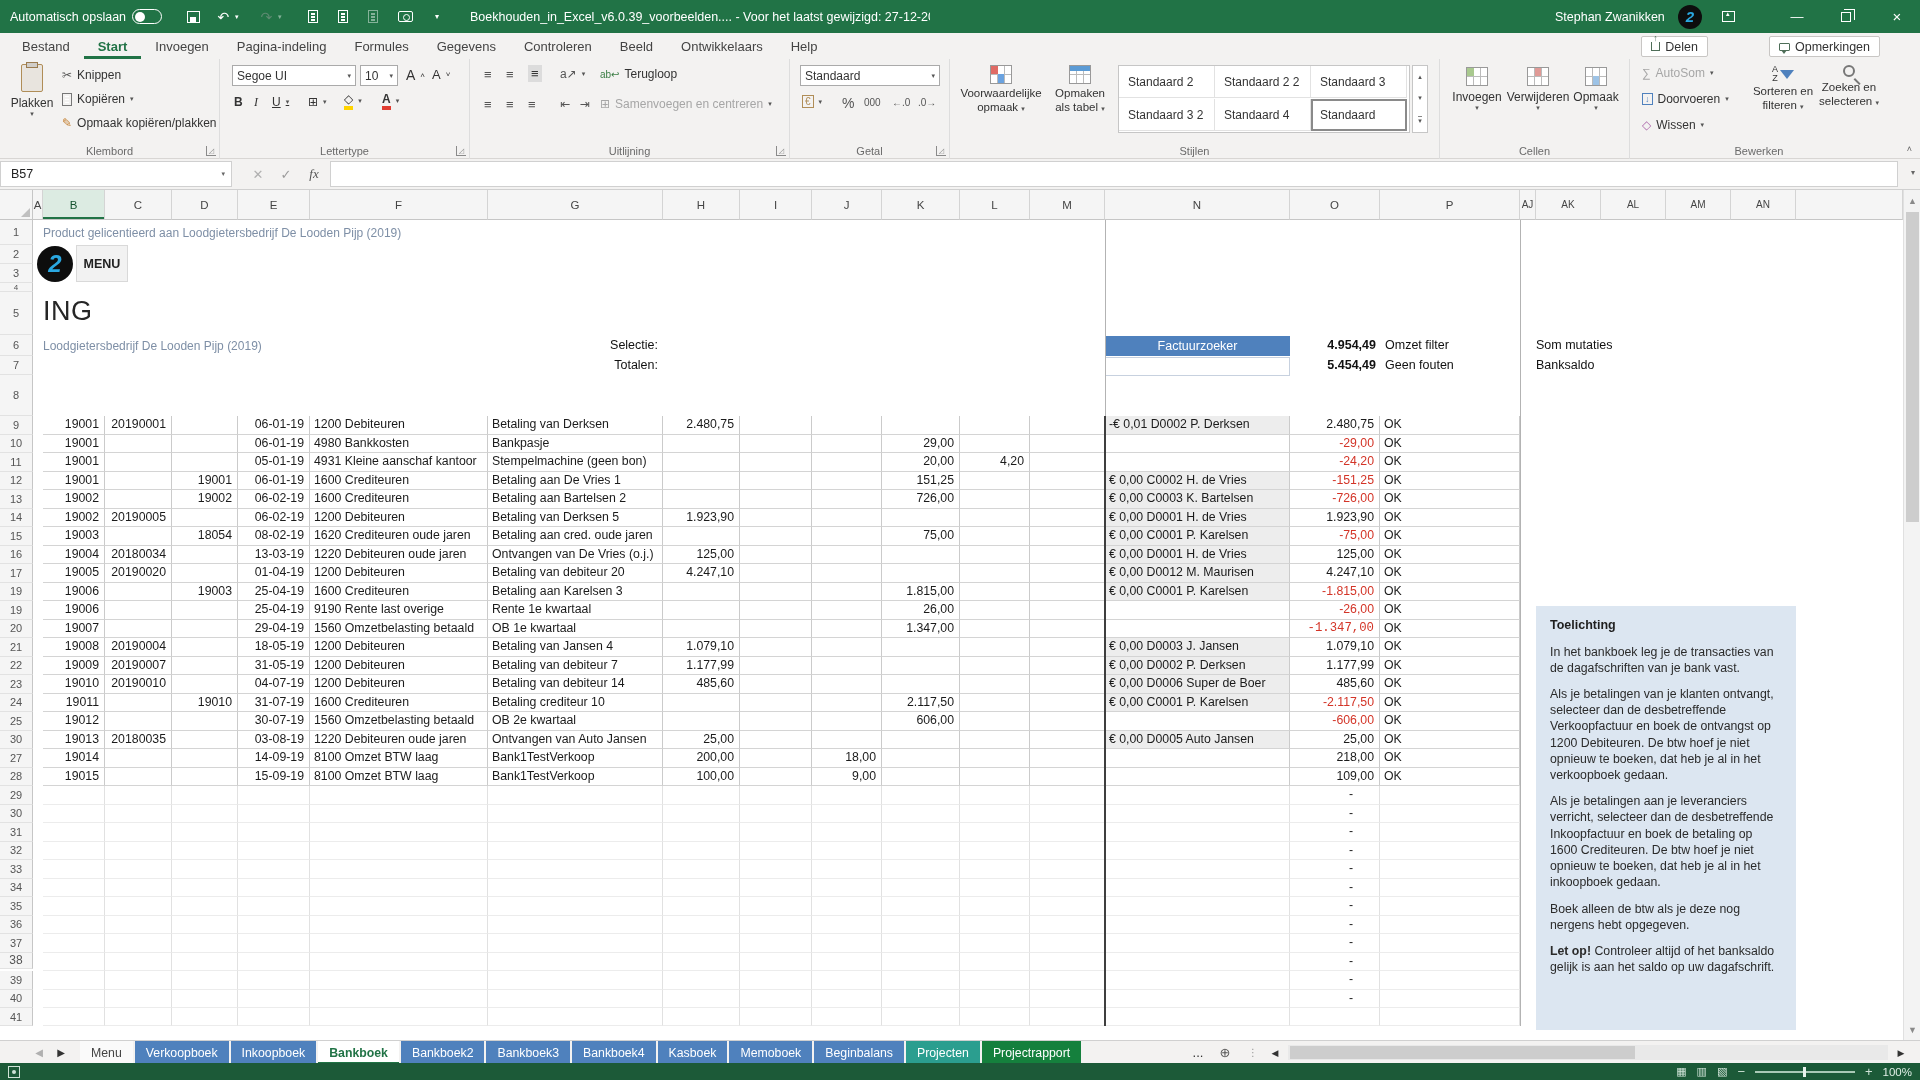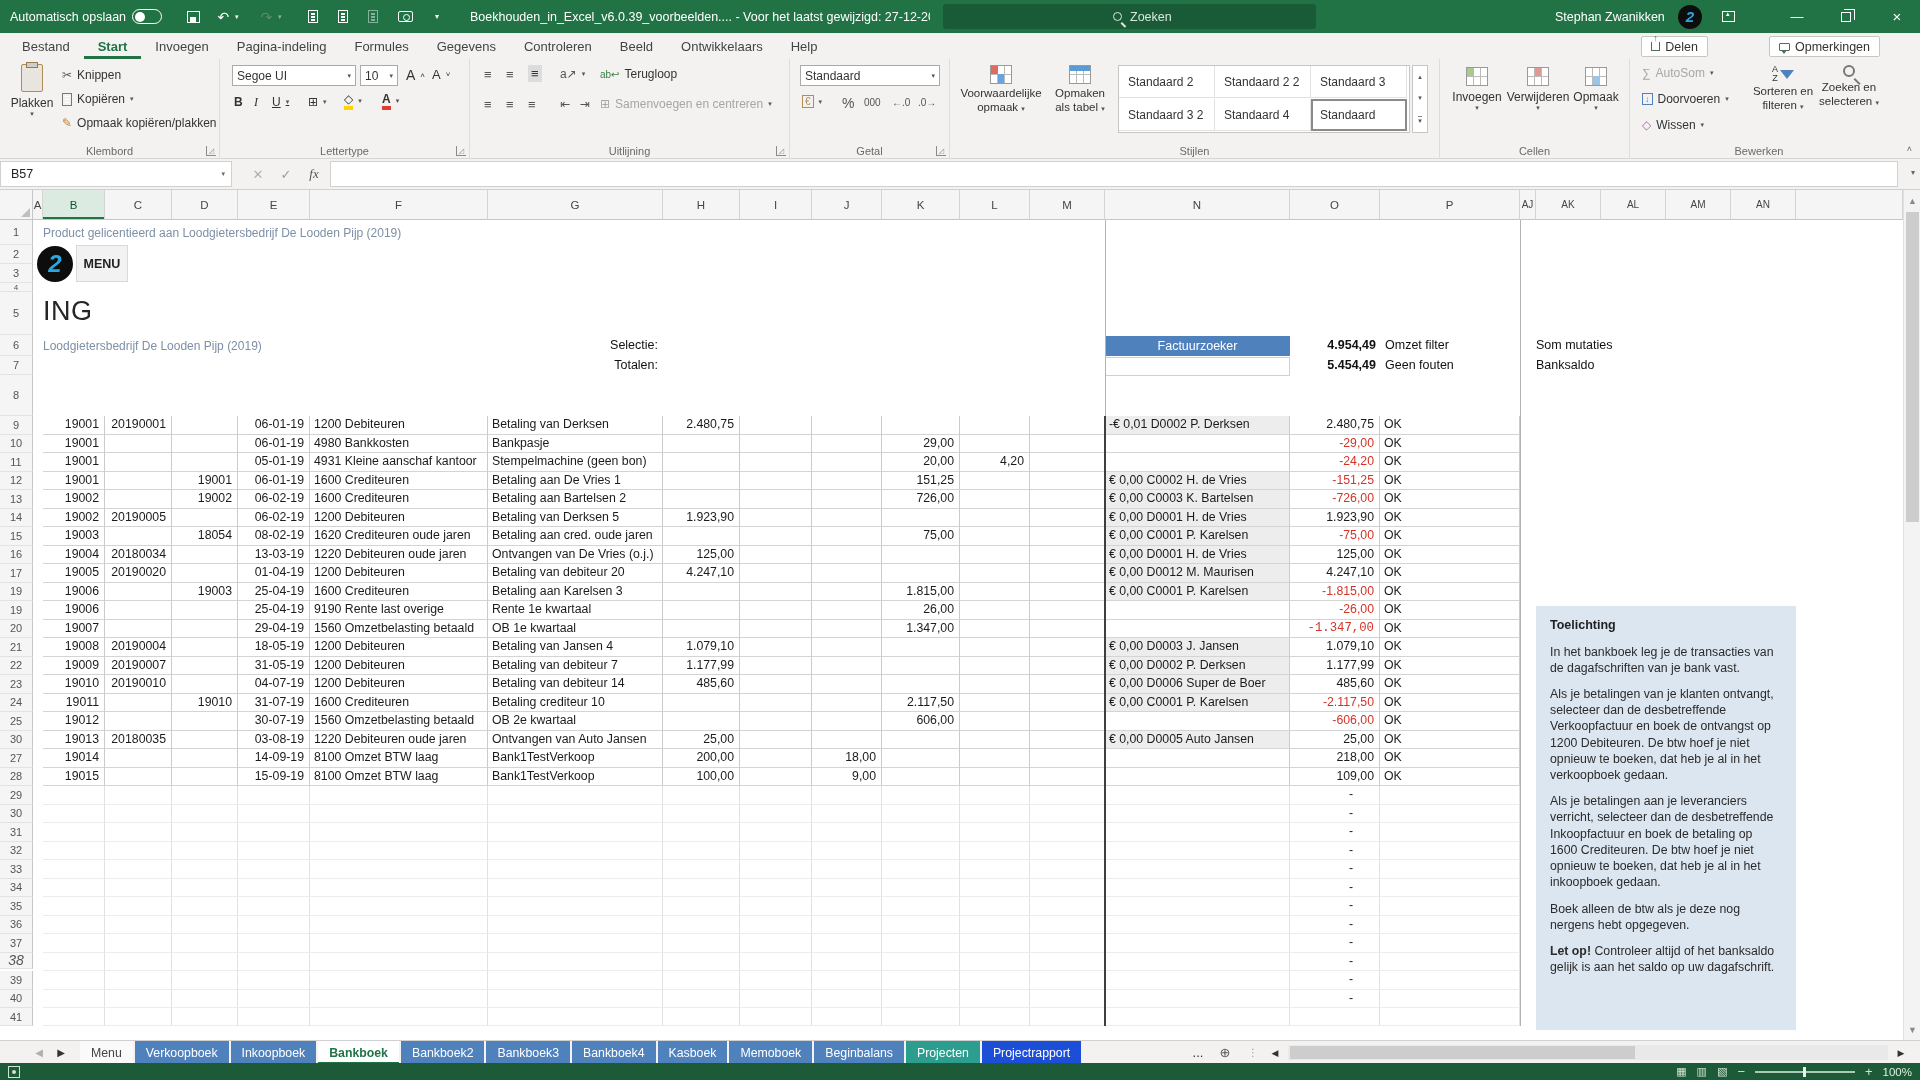--- a/index.html
+++ b/index.html
@@ -152,24 +152,20 @@
       </div>
     <div class="tb-item qat" style="left:392px">
         <span class="ic-cam"></span>
       </div>
     <div class="tb-item qat" style="left:424px;font-size:8px">
         <span>▾</span>
       </div>
     <div class="tb-item" style="left:470px;max-width:460px;overflow:hidden">
       <span style="white-space:nowrap">Boekhouden_in_Excel_v6.0.39_voorbeelden.... - Voor het laatst gewijzigd: 27-12-2019</span>
 
-    </div>
-    <div class="searchbox">
-      <span class="mag"></span>
-      <span>Zoeken</span>
     </div>
     <div class="tb-item" style="left:1555px">
         <span>Stephan Zwanikken</span>
       </div>
     <div class="tb-item" style="left:1678px">
         <span class="avatar">2</span>
       </div>
     <div class="tb-item" style="left:1722px">
         <span class="ic-ribdisp"></span>
       </div>
@@ -476,21 +472,21 @@
         <div class="gut" style="top: 577.5px; height: 18.5px; font-size: 11px;">28</div>
         <div class="gut" style="top: 596px; height: 18.5px; font-size: 11px;">29</div>
         <div class="gut" style="top: 614.5px; height: 18.5px; font-size: 11px;">30</div>
         <div class="gut" style="top: 633px; height: 18.5px; font-size: 11px;">31</div>
         <div class="gut" style="top: 651.5px; height: 18.5px; font-size: 11px;">32</div>
         <div class="gut" style="top: 670px; height: 18.5px; font-size: 11px;">33</div>
         <div class="gut" style="top: 688.5px; height: 18.5px; font-size: 11px;">34</div>
         <div class="gut" style="top: 707px; height: 18.5px; font-size: 11px;">35</div>
         <div class="gut" style="top: 725.5px; height: 18.5px; font-size: 11px;">36</div>
         <div class="gut" style="top: 744px; height: 18.5px; font-size: 11px;">37</div>
-        <div class="gut" style="top: 762.5px; height: 16px; font-size: 14px; font-style: italic;">38</div>
+        <div class="gut" style="top: 762.5px; height: 16px; font-size: 12px;">38</div>
         <div class="gut" style="top: 781px; height: 18.5px; font-size: 11px;">39</div>
         <div class="gut" style="top: 799.5px; height: 18.5px; font-size: 11px;">40</div>
         <div class="gut" style="top: 818px; height: 18px; font-size: 11px;">41</div>
       </div>
     <div id="content">
         <div class="mbtn" style="left: 131px; top: 246px; width: 97px; background: rgb(79, 129, 189);">Verkopen</div>
         <div class="mbtn" style="left: 231px; top: 246px; width: 97px; background: rgb(79, 129, 189);">ING</div>
         <div class="mbtn" style="left: 331px; top: 246px; width: 97px; background: rgb(79, 129, 189);">ABN AMRO</div>
         <div class="mbtn" style="left: 431px; top: 246px; width: 97px; background: rgb(79, 129, 189);">Kas</div>
         <div class="mbtn" style="left: 531px; top: 246px; width: 97px; background: rgb(240, 148, 62);">Klanten</div>
@@ -1071,21 +1067,21 @@
         <div class="stab" style="background: rgb(79, 129, 189);">Verkoopboek</div>
         <div class="stab" style="background: rgb(79, 129, 189);">Inkoopboek</div>
         <div class="stab active">Bankboek</div>
         <div class="stab" style="background: rgb(79, 129, 189);">Bankboek2</div>
         <div class="stab" style="background: rgb(79, 129, 189);">Bankboek3</div>
         <div class="stab" style="background: rgb(79, 129, 189);">Bankboek4</div>
         <div class="stab" style="background: rgb(79, 129, 189);">Kasboek</div>
         <div class="stab" style="background: rgb(79, 129, 189);">Memoboek</div>
         <div class="stab" style="background: rgb(79, 129, 189);">Beginbalans</div>
         <div class="stab" style="background: rgb(43, 158, 143);">Projecten</div>
-        <div class="stab" style="background: #1d4ed8;">Projectrapport</div>
+        <div class="stab" style="background: #15803d;">Projectrapport</div>
       </div>
     <div class="navarr" style="left:1186px;width:24px;font-size:13px">
         <span>...</span>
       </div>
     <div class="navarr" style="left:1214px;width:22px;font-size:13px;color:#555">
         <span>⊕</span>
       </div>
     <div class="navarr" style="left:1244px;color:#999">⋮</div>
     <div class="navarr" style="left:1266px;font-size:9px">◀</div>
     <div id="hscroll">

